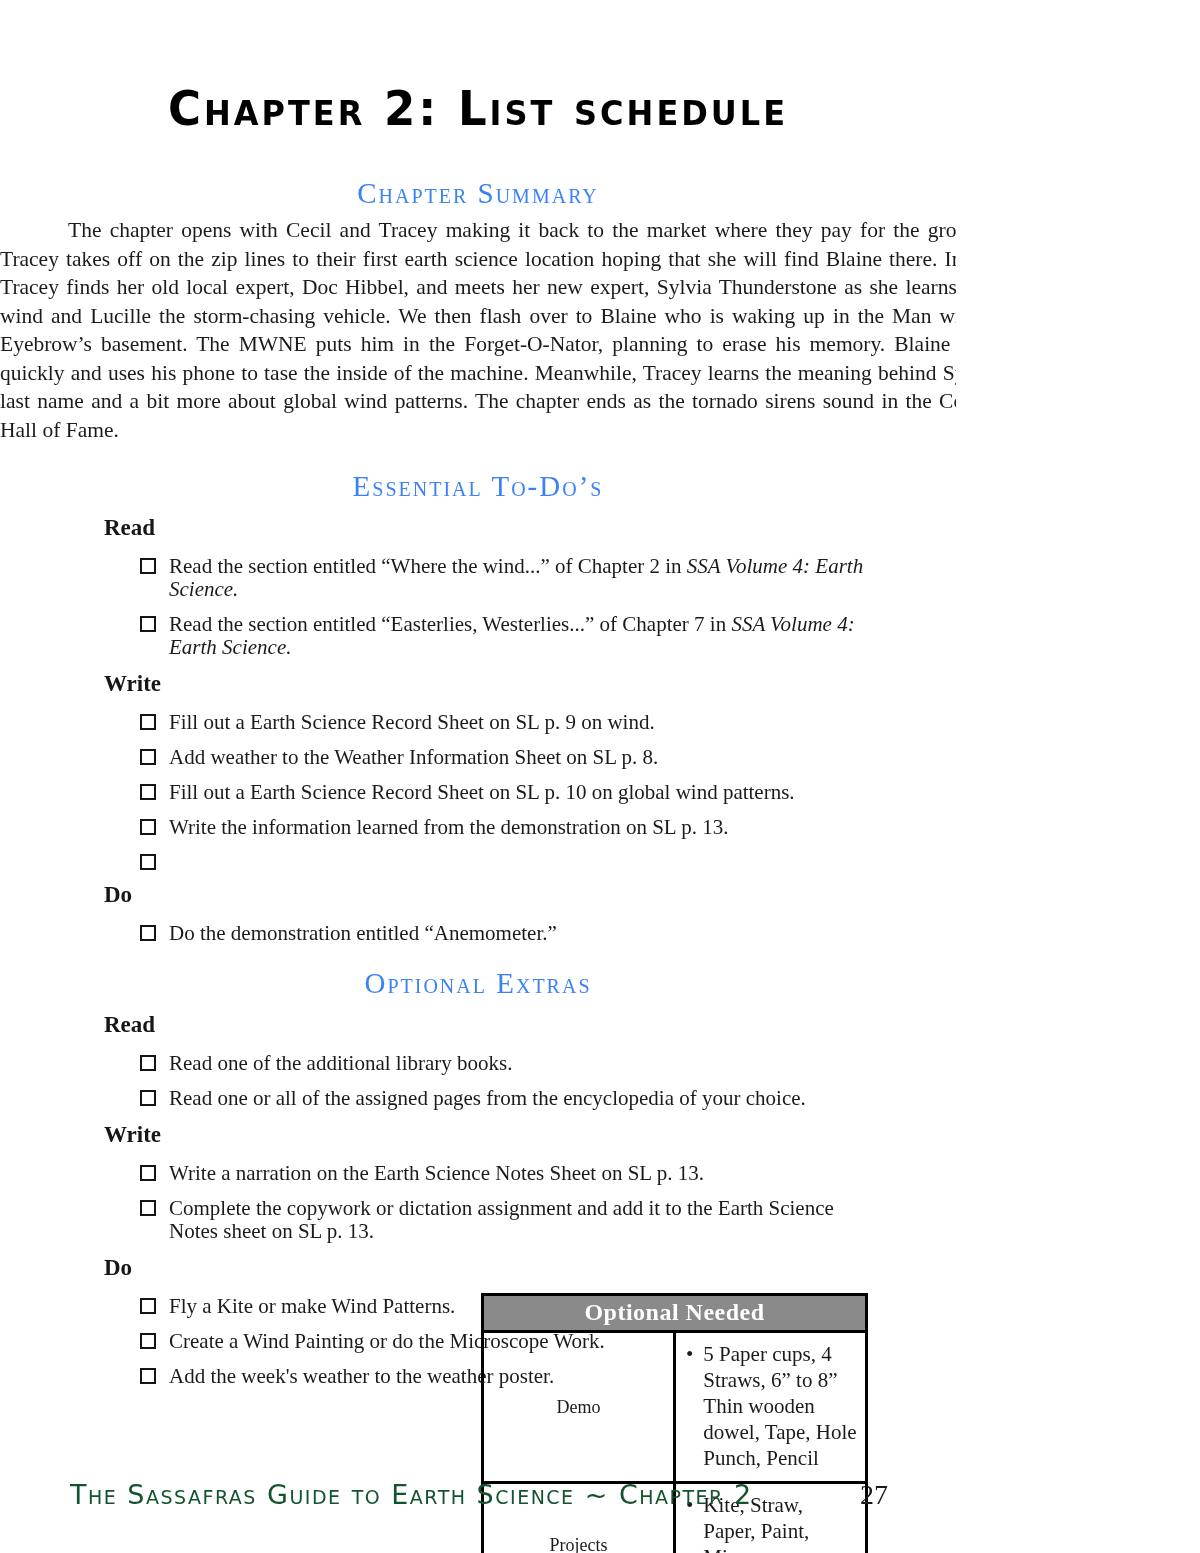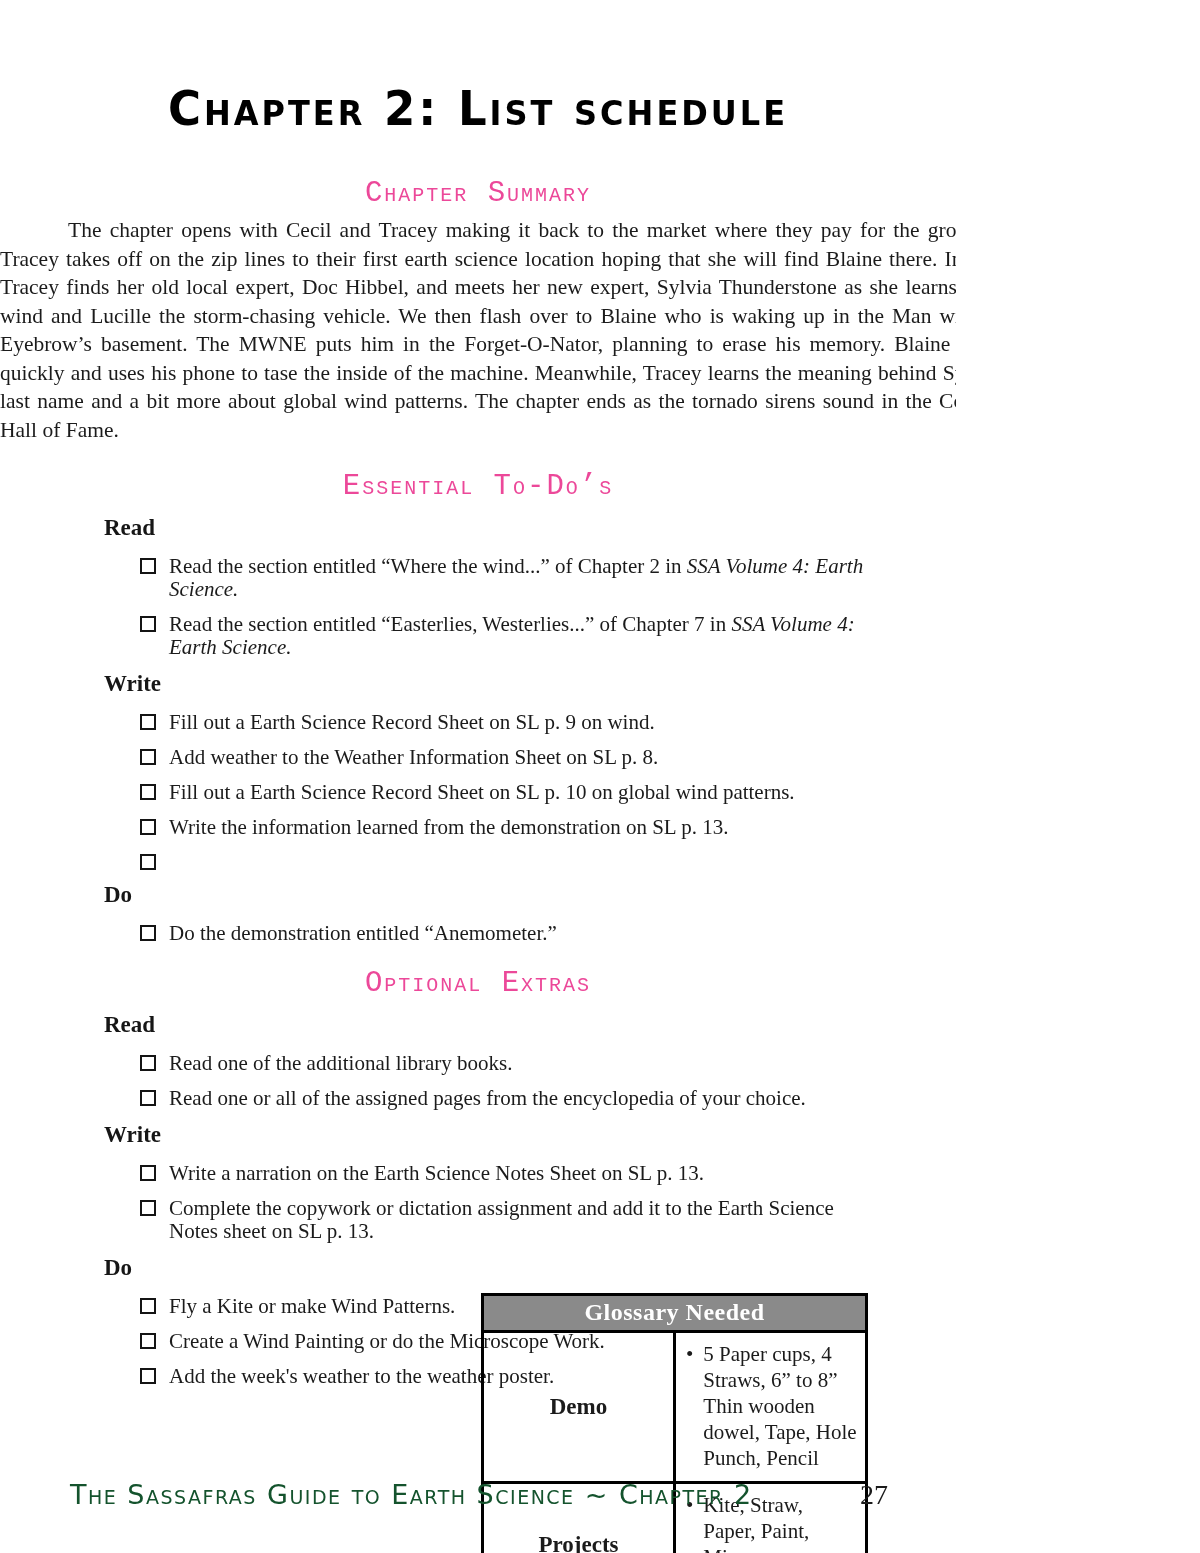--- a/index.html
+++ b/index.html
@@ -18,26 +18,26 @@
     font-weight:bold;
     font-variant:small-caps;
     font-size:45px;
     letter-spacing:3px;
     color:#000;
     transform:scaleY(1.06);
   }
   
   .display-heading{
     text-align:center;
-    font-family:Liberation Mono, monospace;
+    font-family:Liberation Serif, serif;
     font-variant:small-caps;
     font-weight:400;
     font-size:29px;
     letter-spacing:2px;
-    color:#ec4899;
+    color:#3b82f6;
   }
   .summary-heading{margin-top:44px;}
   .essential-heading{margin-top:26px;}
   .optional-heading{margin-top:22px;}
 
   .summary-para{
     width:1012px;
     margin:6px auto 0 auto;
     font-family:"Liberation Serif",serif;
     font-size:21.5px;
@@ -88,22 +88,22 @@
     font-weight:bold;
     font-size:24px;
     padding:3px 4px 4px 4px;
     text-align:center;
     letter-spacing:0.5px;
   }
   .s-label{
     width:128px;
     text-align:center;
     vertical-align:middle;
-    font-weight:bold;
-    font-size:23px;
+    font-weight:normal;
+    font-size:18px;
   }
   .s-items{
     padding:8px 8px 10px 10px;
     font-size:21px;
     line-height:26px;
     vertical-align:top;
   }
   .bullet-line{display:flex;}
   .bullet{flex:none;margin-right:10px;}
 
@@ -216,21 +216,21 @@
         </div>
         <div class="check-item">
           <span class="checkbox"></span>
           <span class="item-text"><span>Add the week's weather to the weather poster.</span></span>
         </div>
       </div>
 
       <table class="supplies">
         <tbody>
             <tr>
-          <th colspan="2">Glossary Needed</th>
+          <th colspan="2">Optional Needed</th>
         </tr>
         <tr>
           <td class="s-label">Demo</td>
           <td class="s-items">
             <div class="bullet-line">
               <span class="bullet">•</span>
               <span>5 Paper cups, 4 Straws, 6” to 8” Thin wooden dowel, Tape, Hole Punch, Pencil</span>
             </div>
           </td>
         </tr>

